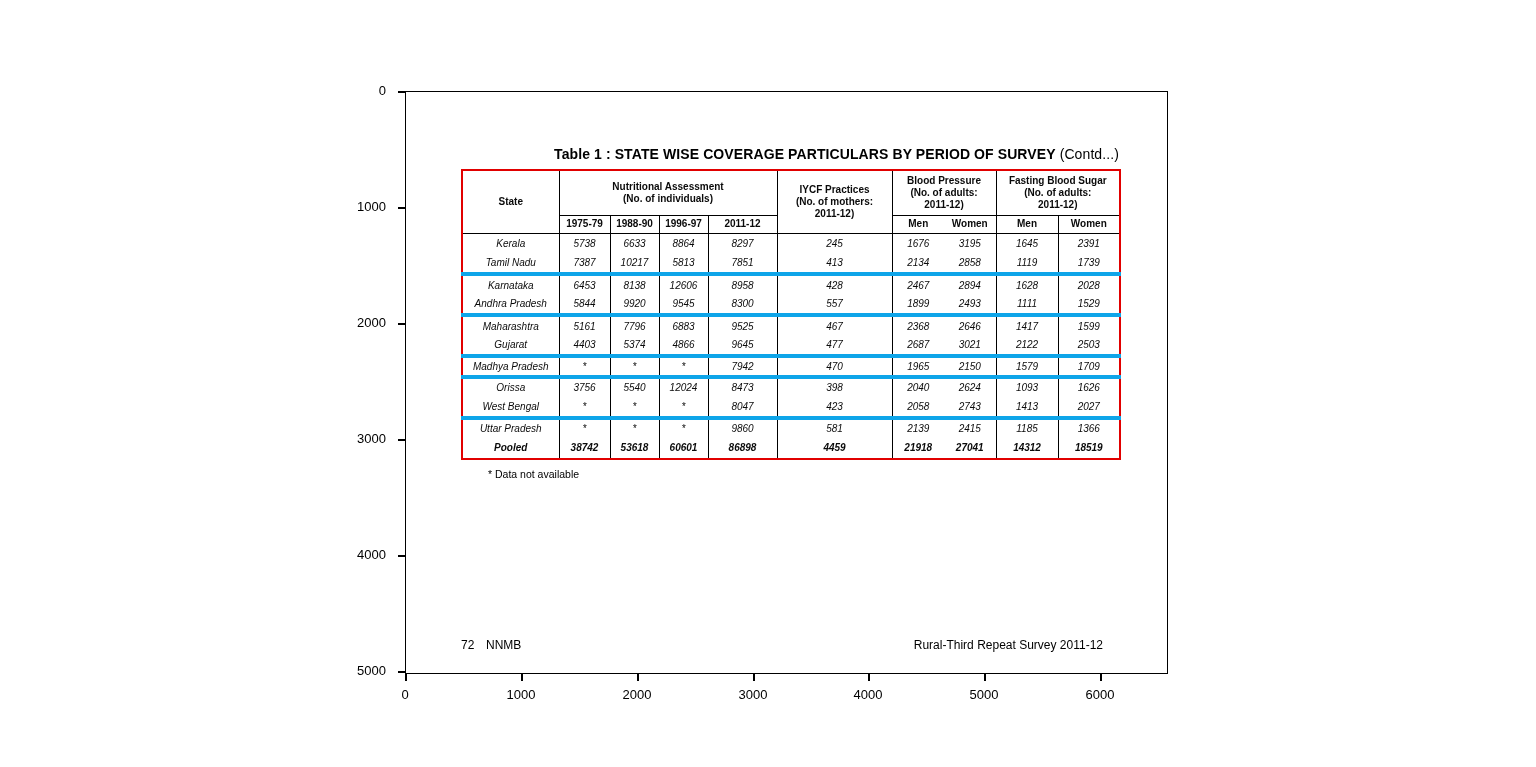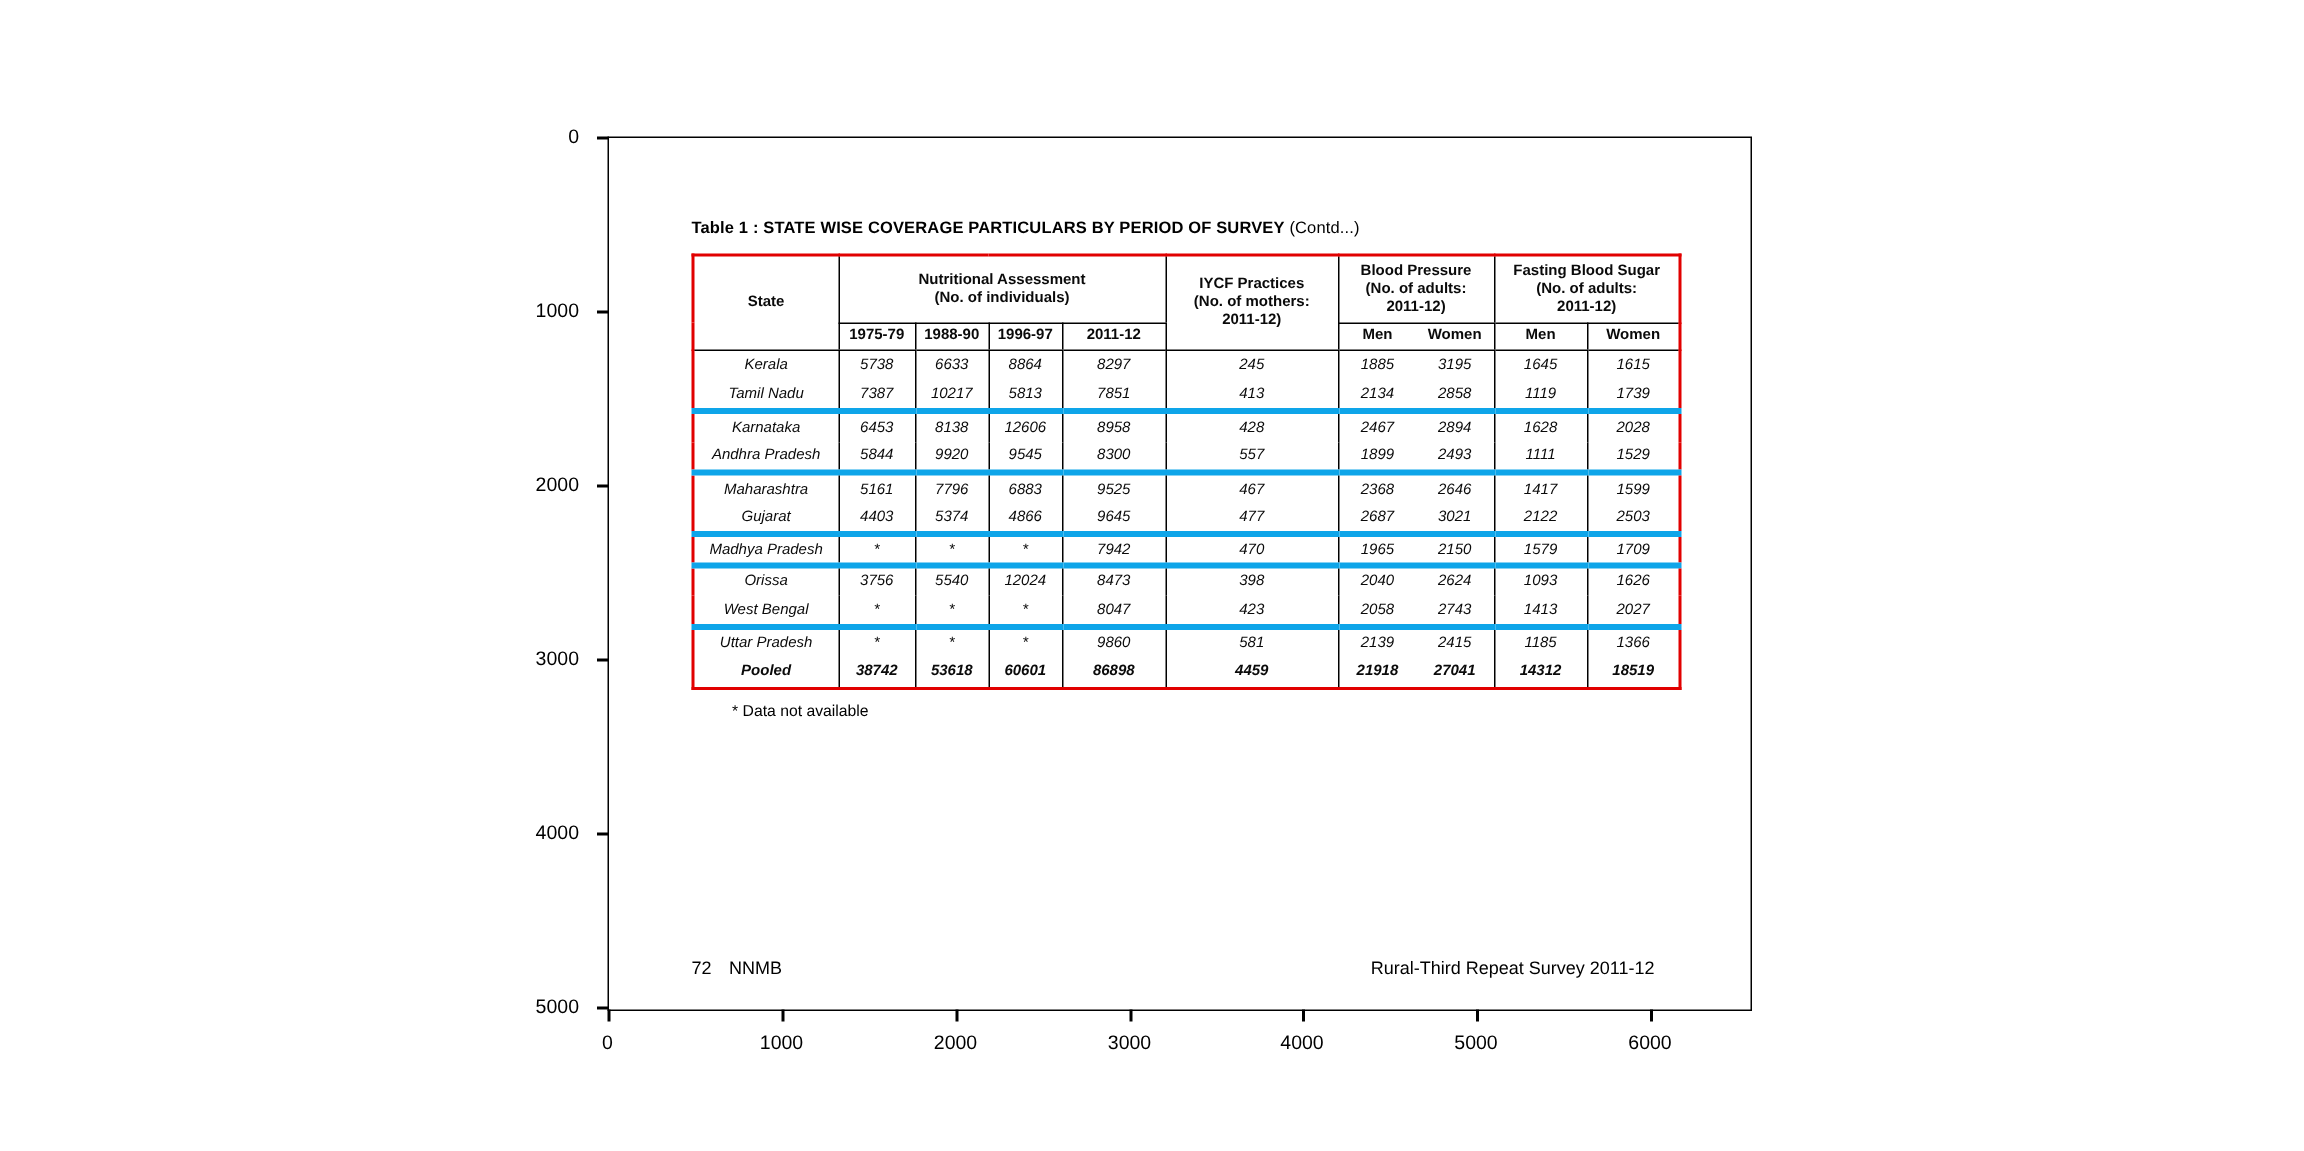--- a/index.html
+++ b/index.html
@@ -12,22 +12,22 @@
           border:1.5px solid #000; background:#fff; }
   .ytick  { position:absolute; left:-8px; width:8px; height:1.5px; background:#000; }
   .xtick  { position:absolute; bottom:-8px; width:1.5px; height:8px; background:#000; }
   .ylabels { position:absolute; left:330px; top:91px; width:66px; height:583px; }
   .ylabels div { position:absolute; right:10px; width:56px; text-align:right;
                  font-size:13px; line-height:14px; }
   .xlabels { position:absolute; left:405px; top:687px; width:763px; height:20px; }
   .xlabels div { position:absolute; transform:translateX(-50%); font-size:13px; }
 
   
-  .doc-title { position:absolute; left:55px; top:54px; width:658px; text-align:left;
-               font-size:11px; letter-spacing:0.1px; white-space:nowrap; }
+  .doc-title { position:absolute; left:55px; top:54px; width:658px; text-align:right;
+               font-size:14px; letter-spacing:0.1px; white-space:nowrap; }
   .doc-title b { font-weight:bold; }
 
   table.doc { position:absolute; left:55px; top:77px; width:658px;
               border-collapse:collapse; table-layout:fixed;
               border:2px solid #e10000; }
   table.doc th, table.doc td { font-size:10px; text-align:center; vertical-align:middle;
               padding:0 2px; overflow:hidden; white-space:nowrap; color:#0a0a0a; }
   table.doc th { font-weight:bold; line-height:12px; }
   tr.hdr1 { height:45px; }
   tr.hdr2 { height:18px; }
@@ -137,24 +137,24 @@
         <th class="bl bb">Women</th>
       </tr>
 
       <tr class="data">
         <td class="state">Kerala</td>
         <td class="bl">5738</td>
         <td class="bl">6633</td>
         <td class="bl">8864</td>
         <td class="bl">8297</td>
         <td class="bl">245</td>
-        <td class="bl">1885</td>
+        <td class="bl">1676</td>
         <td>3195</td>
         <td class="bl">1645</td>
-        <td class="bl">1615</td>
+        <td class="bl">2391</td>
       </tr>
       <tr class="data group-end">
         <td class="state">Tamil Nadu</td>
         <td class="bl">7387</td>
         <td class="bl">10217</td>
         <td class="bl">5813</td>
         <td class="bl">7851</td>
         <td class="bl">413</td>
         <td class="bl">2134</td>
         <td>2858</td>

